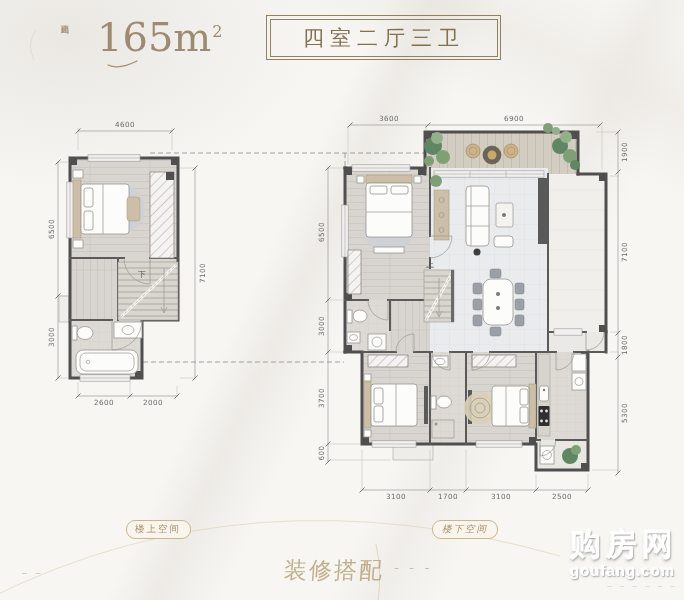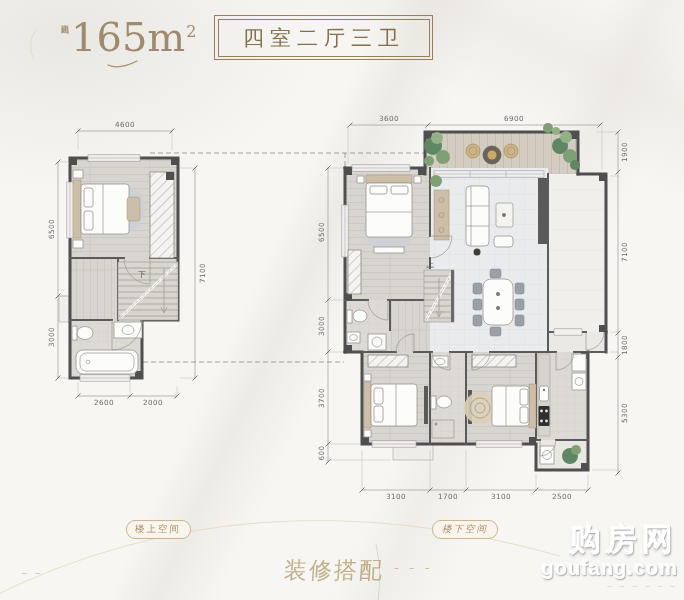--- a/index.html
+++ b/index.html
@@ -10,30 +10,30 @@
   }
   .page::before{
     content:'';position:absolute;inset:0;pointer-events:none;
     background:
       radial-gradient(420px 260px at 10% 6%, rgba(224,220,214,.55), transparent 60%),
       linear-gradient(115deg, transparent 40%, rgba(228,224,218,.5) 45%, transparent 52%),
       linear-gradient(115deg, transparent 63%, rgba(231,227,221,.45) 68%, transparent 75%),
       linear-gradient(25deg, transparent 78%, rgba(233,229,223,.5) 88%, transparent 97%);
   }
   
-  .header{position:absolute;left:58px;top:10px;display:flex;align-items:flex-start;z-index:3;}
+  .header{position:absolute;left:58px;top:10px;display:flex;align-items:flex-start;z-index:3;gap:26px;}
   .area-prefix{writing-mode:vertical-rl;font-size:8px;color:#a08f72;letter-spacing:1px;margin-top:8px;}
   .area-value{font-family:"DejaVu Serif","Liberation Serif",serif;font-size:40px;line-height:44px;color:#9e8b6f;margin-left:2px;}
   .area-value sup{font-size:16px;vertical-align:14px;margin-left:1px;}
   .swoosh{position:absolute;left:48px;top:48px;}
   .rooms-box{
     margin-left:18px;margin-top:5px;border:1px solid #94805f;padding:2.5px;background:transparent;
   }
   .rooms-box-inner{
-    border:1px solid #94805f;padding:4px 24px;
+    border:1px solid #94805f;padding:4px 32px;
     font-family:"DejaVu Serif","Liberation Serif",serif;
     font-size:21px;color:#83704f;letter-spacing:6px;white-space:nowrap;
   }
   
   .plan-layer{position:absolute;left:0;top:0;z-index:2;}
   .wall{stroke:#4f4f4f;stroke-width:3;fill:none;stroke-linecap:square;}
   .wall2{stroke:#5a5a5a;stroke-width:2;fill:none;stroke-linecap:square;}
   .thinNF{stroke:#9a968f;stroke-width:.7;fill:none;}
   .dimline{stroke:#8f8f8f;stroke-width:.6;fill:none;}
   .ext{stroke:#bdbab5;stroke-width:.5;fill:none;}
@@ -70,21 +70,21 @@
   .deco-marks{font-size:9px;letter-spacing:4px;vertical-align:7px;margin-left:10px;}
   .left-marks{position:absolute;left:22px;top:568px;z-index:3;font-size:9px;color:#b7ad93;letter-spacing:3px;opacity:.8;}
   
   .watermark{position:absolute;right:6px;bottom:10px;z-index:4;text-align:left;line-height:1;}
   .wm-brand{
     font-size:31px;font-weight:bold;letter-spacing:5px;color:#ffffff;
     text-shadow:1px 1px 1px #b5b5b5,-1px -1px 1px #ffffff,0 2px 3px rgba(150,150,150,.55);
     text-align:right;
   }
   .wm-site{
-    margin-top:3px;font-size:20px;font-weight:bold;letter-spacing:1px;color:#ffffff;
+    margin-top:3px;font-size:15px;font-weight:bold;letter-spacing:1px;color:#ffffff;
     text-shadow:1px 1px 1px #b5b5b5,-1px -1px 1px #ffffff,0 1px 2px rgba(150,150,150,.55);
   }
   .wm-dashes{margin-top:4px;font-size:8px;color:#c9c7c3;letter-spacing:3px;text-align:right;}
 </style>
 </head>
 <body>
 
 <div class="page">
 
   <div class="header">

